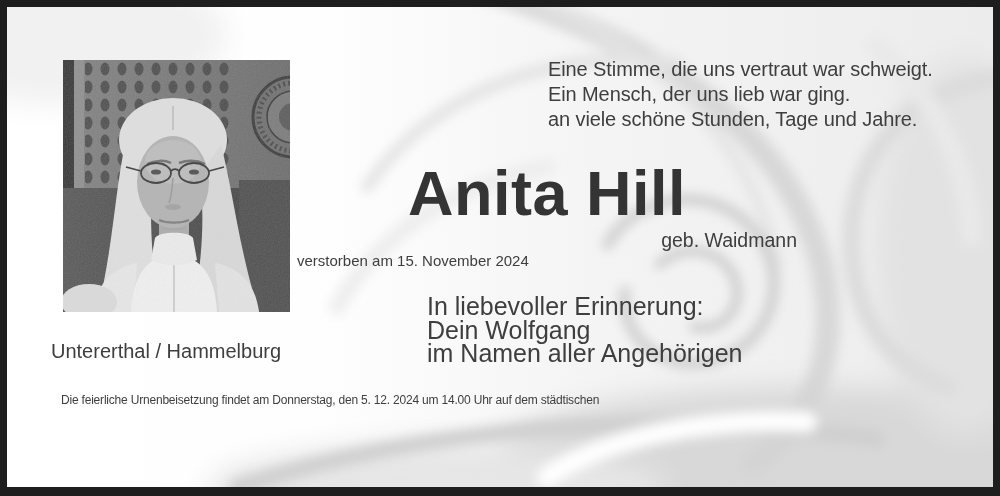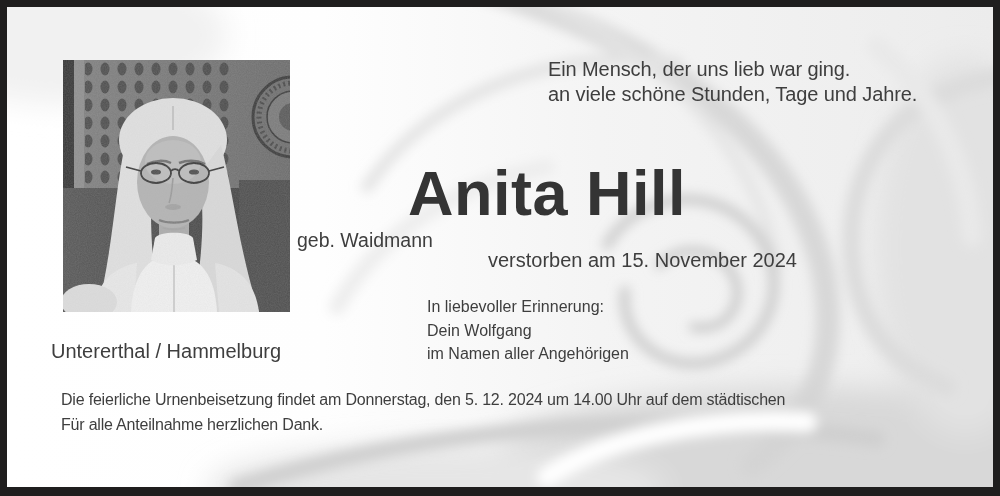--- a/index.html
+++ b/index.html
@@ -41,38 +41,38 @@
     letter-spacing:-0.1px;
   }
   .name{
     left:290px; top:156px; width:500px;
     text-align:center;
     font-size:63px; line-height:60px; font-weight:700;
     color:var(--name-text);
     letter-spacing:0.5px;
   }
   .maiden{
-    left:290px; top:223px; width:500px; text-align:left;
+    left:290px; top:223px; width:500px; text-align:right;
     font-size:19.5px; line-height:21px;
   }
   .death-date{
-    left:290px; top:243px; width:500px; text-align:right;
-    font-size:20px; line-height:21px;
+    left:290px; top:243px; width:500px; text-align:left;
+    font-size:15px; line-height:21px;
   }
   .remembrance{
     left:420px; top:288px;
-    font-size:16px; line-height:23.5px;
+    font-size:25px; line-height:23.5px;
   }
   .residence{
     left:44px; top:332px;
     font-size:20px; line-height:24px;
   }
   .funeral{
     left:54px; top:381px;
-    font-size:16px; line-height:24.5px;
+    font-size:12px; line-height:24.5px;
     letter-spacing:-0.2px;
   }
 </style>
 </head>
 <body>
 
 <div class="frame">
   <div class="card">
 
     <svg class="rose-bg" viewBox="0 0 986 480" preserveAspectRatio="none" aria-hidden="true">
@@ -178,35 +178,35 @@
         <path d="M 110,118 C 109,130 108,138 106,143" stroke="#9a9a9a" stroke-width="1.6" fill="none"></path>
         <ellipse cx="110" cy="147" rx="8" ry="3" fill="#9b9b9b" opacity="0.7"></ellipse>
         <path d="M 96,160 C 104,163.5 118,163.5 126,160" stroke="#7d7d7d" stroke-width="2.4" fill="none"></path>
         <path d="M 100,168 C 108,170 114,170 122,168" stroke="#a4a4a4" stroke-width="1.5" fill="none" opacity="0.8"></path>
 
         <rect x="0" y="0" width="227" height="252" filter="url(#noise)"></rect>
       </svg>
     </div>
 
     <div class="txt verse">
+      <div>Eine Stimme, die uns vertraut war schweigt.</div>
       <div>Ein Mensch, der uns lieb war ging.</div>
       <div>an viele schöne Stunden, Tage und Jahre.</div>
     </div>
 
     <div class="txt name">Anita Hill</div>
     <div class="txt maiden">geb. Waidmann</div>
     <div class="txt death-date">verstorben am 15. November 2024</div>
 
     <div class="txt remembrance">
       <div>In liebevoller Erinnerung:</div>
       <div>Dein Wolfgang</div>
       <div>im Namen aller Angehörigen</div>
     </div>
 
     <div class="txt residence">Untererthal / Hammelburg</div>
 
     <div class="txt funeral">
       <div>Die feierliche Urnenbeisetzung findet am Donnerstag, den 5. 12. 2024 um 14.00 Uhr auf dem städtischen</div>
-      <div>Für alle Anteilnahme herzlichen Dank.</div>
     </div>
 
   </div>
 </div>
 
 </body></html>

